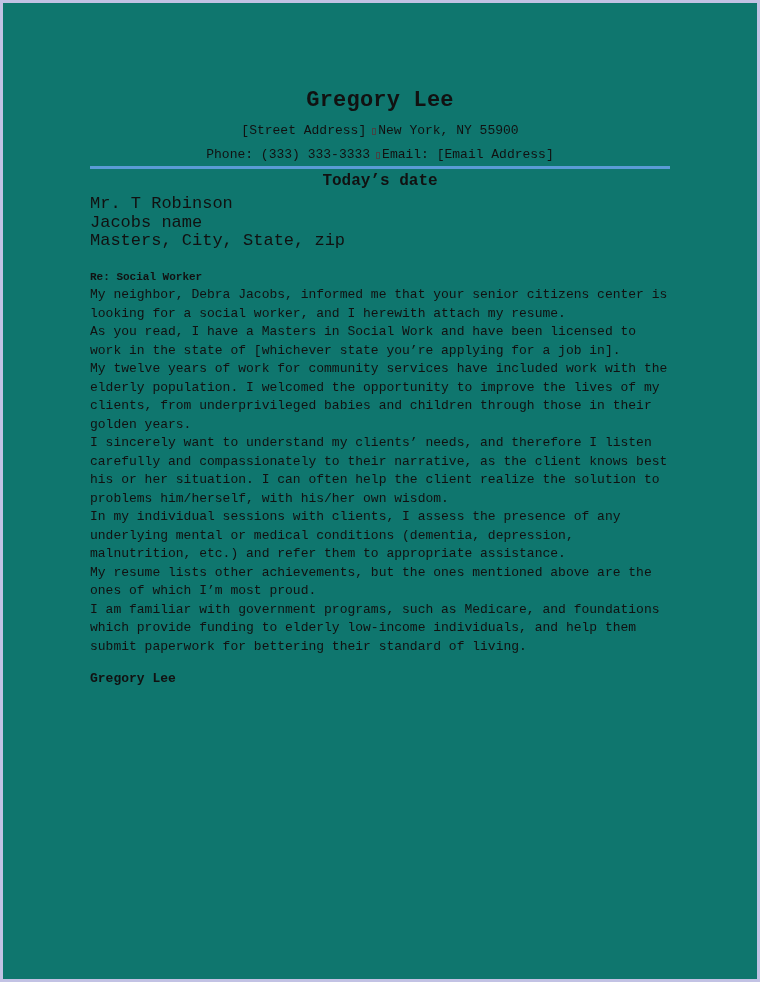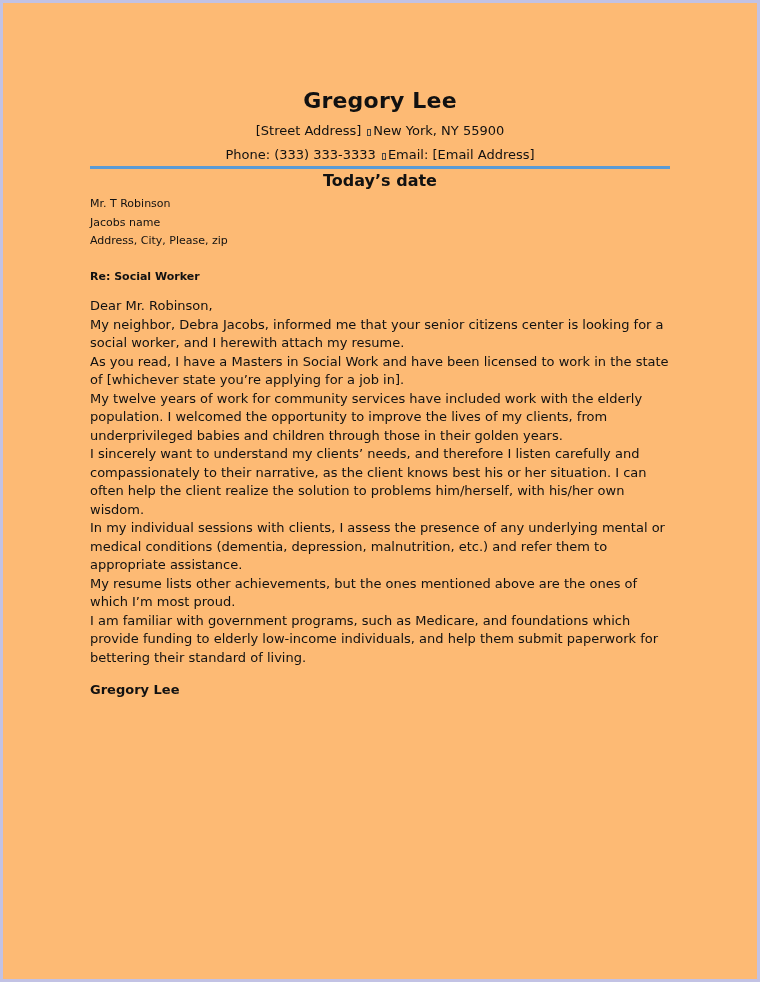--- a/index.html
+++ b/index.html
@@ -10,22 +10,23 @@
   *{ box-sizing:border-box; margin:0; padding:0; }
   html,body{ background:#ffffff; }
   body{
     width:760px; height:982px;
     font-family:"DejaVu Sans","Liberation Sans",sans-serif;
     color:var(--ink);
   }
   .page{
     width:760px; height:982px;
     border:3px solid var(--frame);
-    background:#fdba74;
+    background:#0f766e;
     overflow:hidden;
+    font-family:Liberation Mono, monospace;
   }
   .content{
     padding:85px 87px 0 87px;   
     width:100%;
   }
   
   .letterhead{ text-align:center; }
   .sender-name{
     font-size:22px; font-weight:bold; line-height:26px;
     letter-spacing:0.2px;
@@ -45,21 +46,21 @@
     height:3px; background:var(--accent);
     margin-top:4px;
   }
   
   .date-line{
     font-size:16px; font-weight:bold; text-align:center;
     line-height:18px; margin-top:3px;
   }
   .recipient{ margin-top:5px; }
   .recipient div{
-    font-size:11px; line-height:18.5px;
+    font-size:17px; line-height:18.5px;
   }
   
   .subject{
     font-size:11px; font-weight:bold; line-height:18.5px;
     margin-top:17px;
   }
   .salutation{
     font-size:13px; line-height:18.5px; margin-top:11px;
   }
   .para{
@@ -86,26 +87,25 @@
         <span>Phone: (333) 333-3333</span><span class="tofu"></span><span>Email: [Email Address]</span>
       </div>
       <div class="rule"></div>
     </div>
 
     <div class="date-line">Today’s date</div>
 
     <div class="recipient">
       <div>Mr. T Robinson</div>
       <div>Jacobs name</div>
-      <div>Address, City, Please, zip</div>
+      <div>Masters, City, State, zip</div>
     </div>
 
     <div class="subject">Re: Social Worker</div>
 
-    <div class="salutation">Dear Mr. Robinson,</div>
 
     <p class="para">My neighbor, Debra Jacobs, informed me that your senior citizens center is looking for a social worker, and I herewith attach my resume.</p>
     <p class="para">As you read, I have a Masters in Social Work and have been licensed to work in the state of [whichever state you’re applying for a job in].
 My twelve years of work for community services have included work with the elderly population. I welcomed the opportunity to improve the lives of my clients, from underprivileged babies and children through those in their golden years.</p>
     <p class="para">I sincerely want to understand my clients’ needs, and therefore I listen carefully and compassionately to their narrative, as the client knows best his or her situation. I can often help the client realize the solution to problems him/herself, with his/her own wisdom.</p>
     <p class="para">In my individual sessions with clients, I assess the presence of any underlying mental or medical conditions (dementia, depression, malnutrition, etc.) and refer them to appropriate assistance.</p>
     <p class="para">My resume lists other achievements, but the ones mentioned above are the ones of which I’m most proud.</p>
     <p class="para">I am familiar with government programs, such as Medicare, and foundations which provide funding to elderly low-income individuals, and help them submit paperwork for bettering their standard of living.</p>
 
     <div class="signature">Gregory Lee</div>

